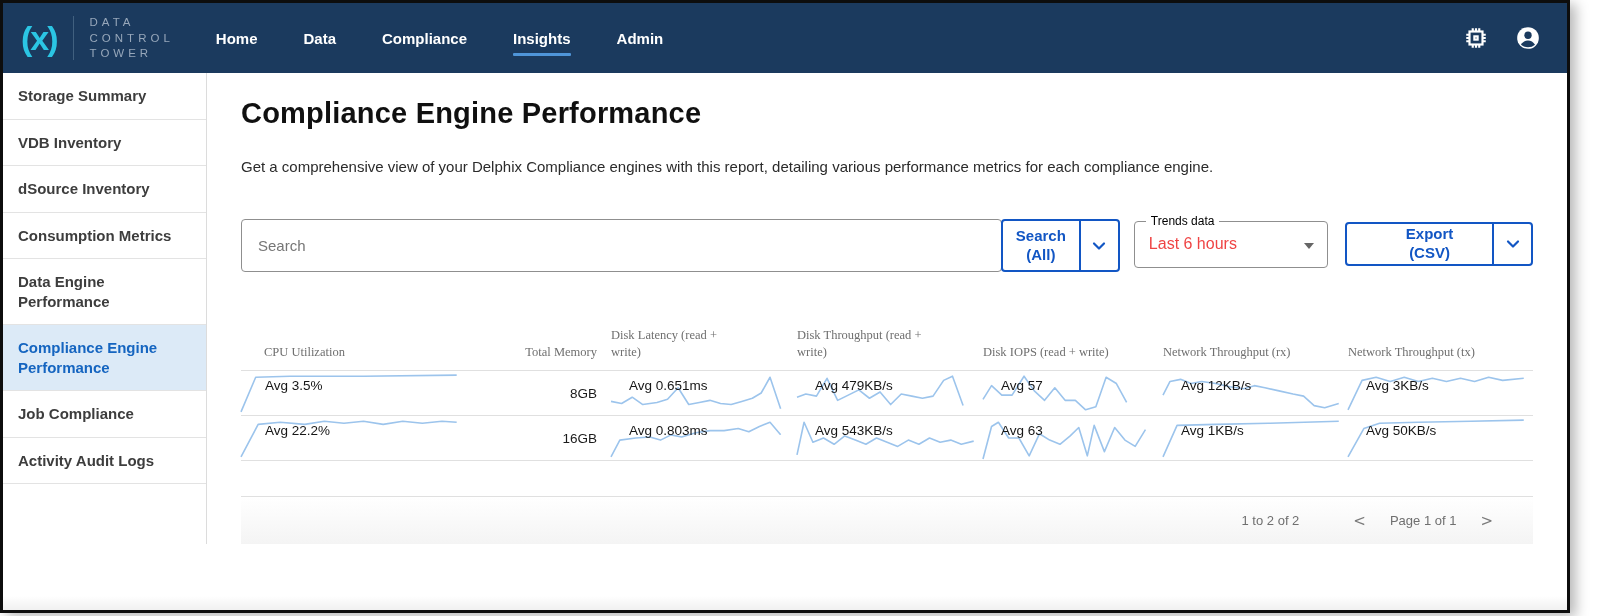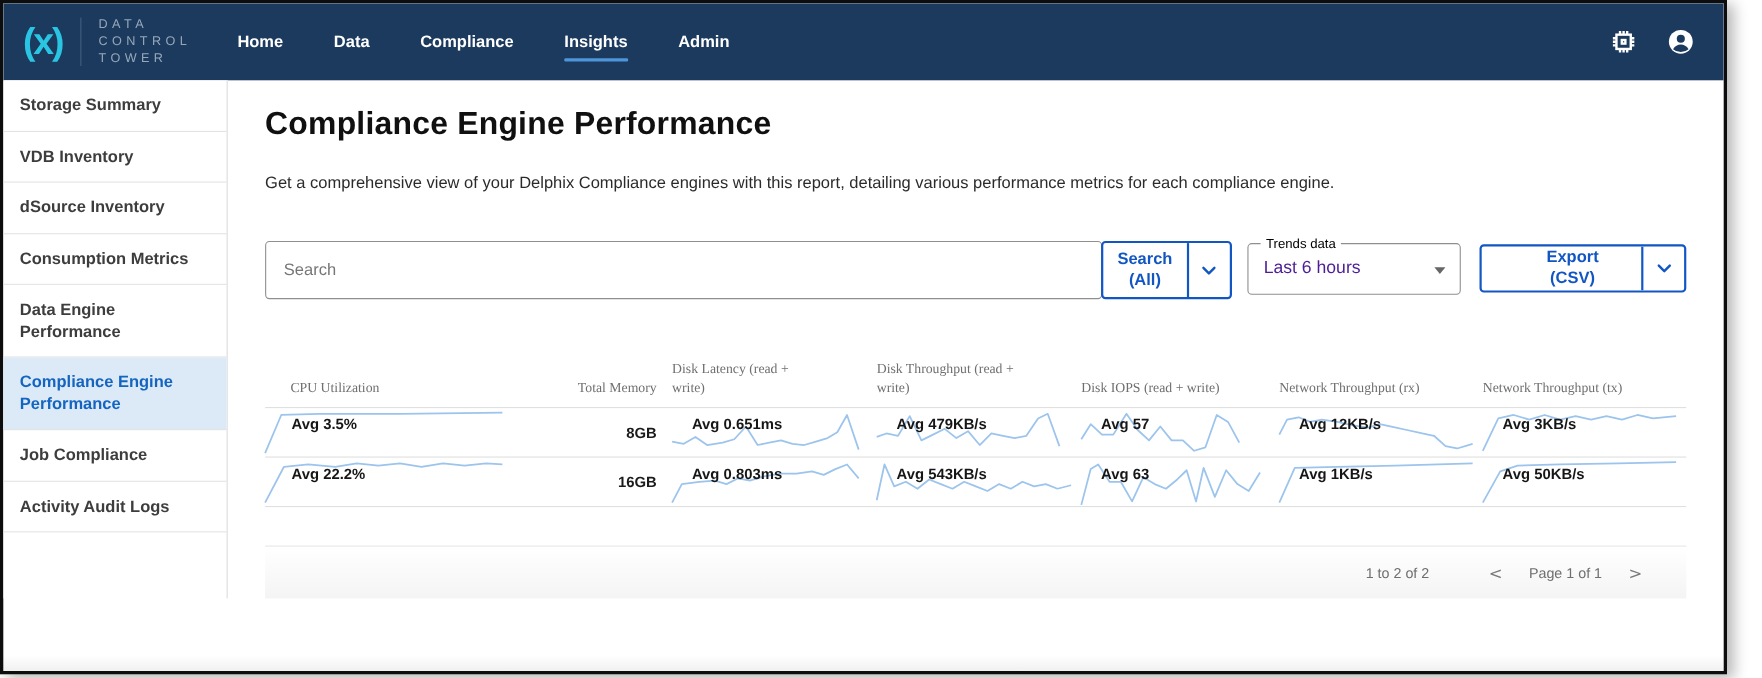--- a/index.html
+++ b/index.html
@@ -42,34 +42,34 @@
   }
   .search-input::placeholder { color:#767676; }
   .split-btn { display:flex; border:2px solid #1256c4; border-radius:4px; background:#fff; overflow:hidden; cursor:pointer; }
   .search-btn { height:53px; margin-left:-1px; }
   .split-main { color:#1256c4; font-weight:700; font-size:15px; display:flex; align-items:center; justify-content:center; text-align:center; padding:0 13px; line-height:1.25; }
   .split-caret { width:42px; border-left:2px solid #1256c4; display:flex; align-items:center; justify-content:center; }
   .caret-svg { width:16px; height:16px; }
   
   .trends { position:relative; width:194px; height:47px; border:1px solid #8f8f8f; border-radius:4px; margin:2px 0 0 14px; cursor:pointer; background:#fff; flex:none; }
   .trends-label { position:absolute; top:-8px; left:11px; background:#fff; padding:0 5px; font-size:12px; color:#000000; }
-  .trends-value { font-size:16px; color:#4c1d95; padding:13px 14px 0 14px; }
+  .trends-value { font-size:16px; color:#ef4444; padding:13px 14px 0 14px; }
   .trends-arrow { position:absolute; right:13px; top:21px; width:0; height:0; border-left:5px solid transparent; border-right:5px solid transparent; border-top:6px solid #666; }
   .export-btn { height:44px; margin:3px 0 0 17px;padding-left:20px; }
   .export-main { font-size:15px; padding:0 18px; }
   .export-caret { width:40px; }
   
   .tbl { margin-top:55px; }
   .tbl-header, .tbl-row { display:grid; grid-template-columns:258px 112px 186px 186px 180px 185px 185px; }
   .tbl-header { border-bottom:1px solid #e0e0e0; padding-bottom:9px; align-items:end; }
   .th { font-size:12.5px; color:#6f6f6f; line-height:1.35;font-family:Liberation Serif, serif; }
   .th.right, .td.right { text-align:right; padding-right:14px; }
   .th.first { padding-left:23px; }
   .th.wrap { max-width:132px; }
-  .tbl-row { height:45px; border-bottom:1px solid #e0e0e0;font-weight:bold; }
+  .tbl-row { height:45px; border-bottom:1px solid #e0e0e0; }
   .td { position:relative; }
   .td.mem { font-size:13.5px; color:#1b1b1b; line-height:45px; }
   .spark { position:absolute; left:0; top:1px; width:95%; height:42px; overflow:visible; }
   .spark polyline { fill:none; stroke:#9cc4ec; stroke-width:1.6; vector-effect:non-scaling-stroke; stroke-linejoin:round; }
   .avg-label { position:absolute; left:18px; top:7px; font-size:13.5px; color:#161616; }
   .td.cpu .avg-label { left:24px; }
   
   .spacer { flex:1; }
   .footer-divider { border-top:1px solid #e0e0e0; }
   .footer {

